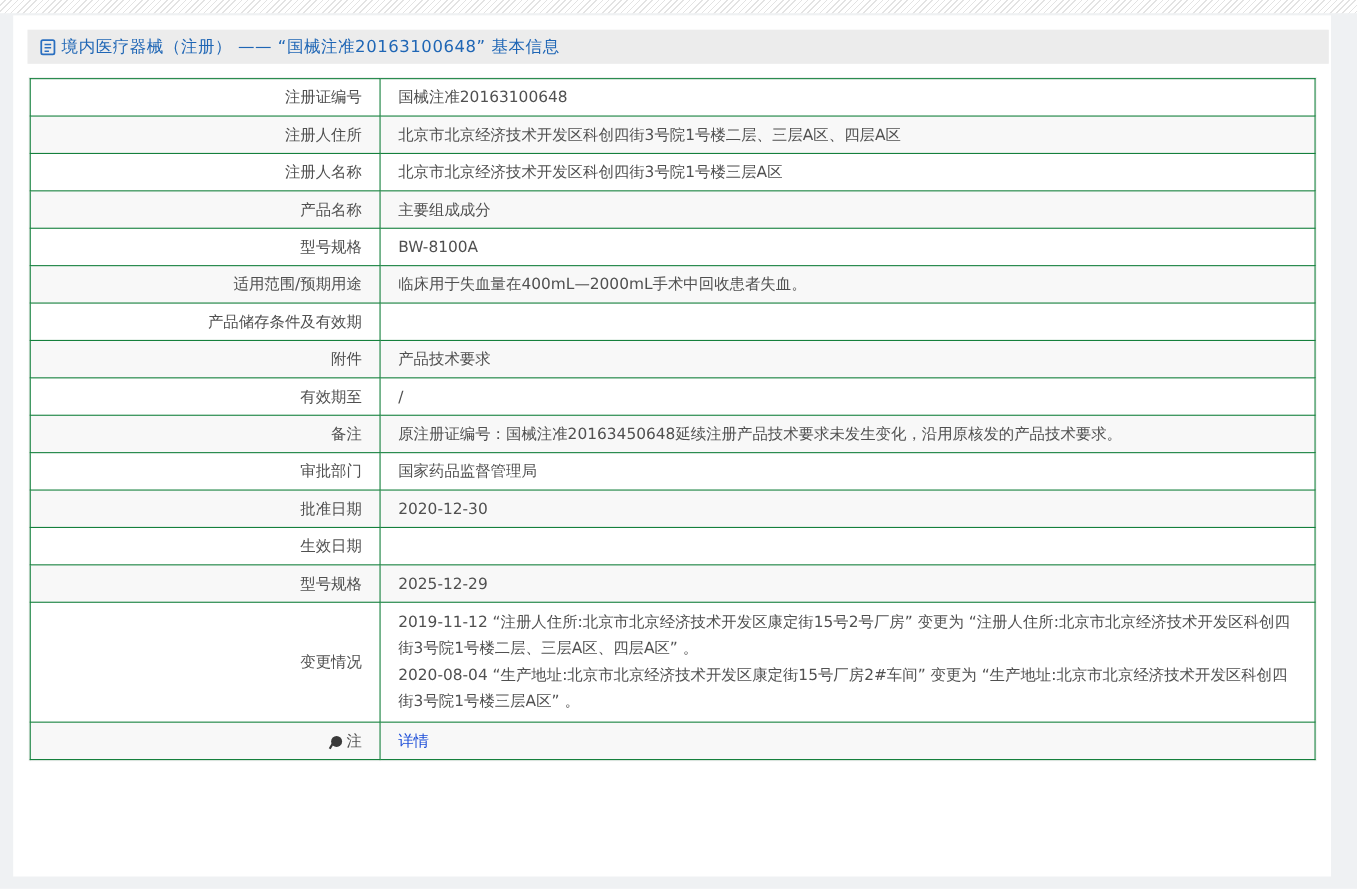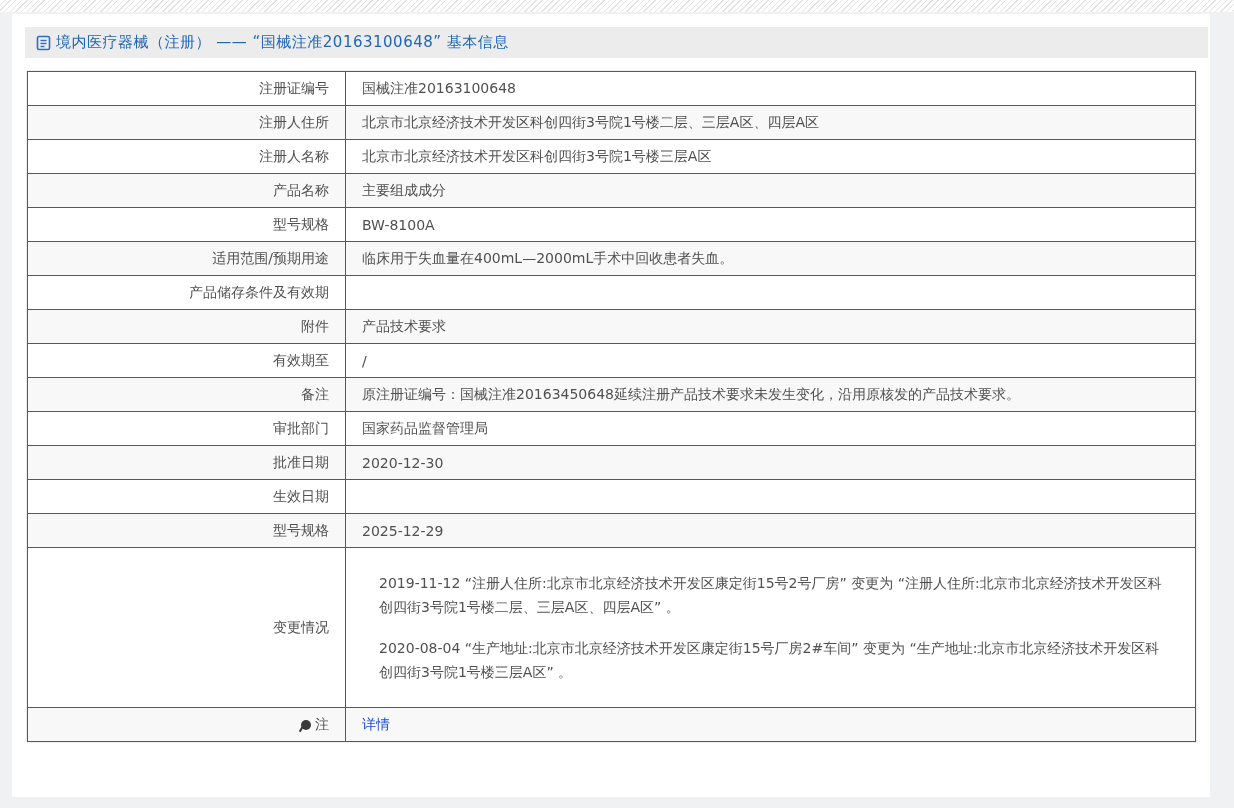--- a/index.html
+++ b/index.html
@@ -64,21 +64,21 @@
     text-align:right;
     padding:7px 16px;
     height:34px;
     white-space:nowrap;
   }
   .info-table td{
     padding:7px 16px;
     word-break:break-all;
   }
   td.multiline{line-height:24px;padding:6px 16px;}
-  td.multiline div{margin:17px;}
+  td.multiline div{margin:0;}
   a.detail-link{
     color:#1d4ed8;
     text-decoration:none;
     cursor:pointer;
   }
   .note-icon{
     width:10px;height:10px;
     border-radius:50%;
     background:#3a3a3a;
     display:inline-block;

